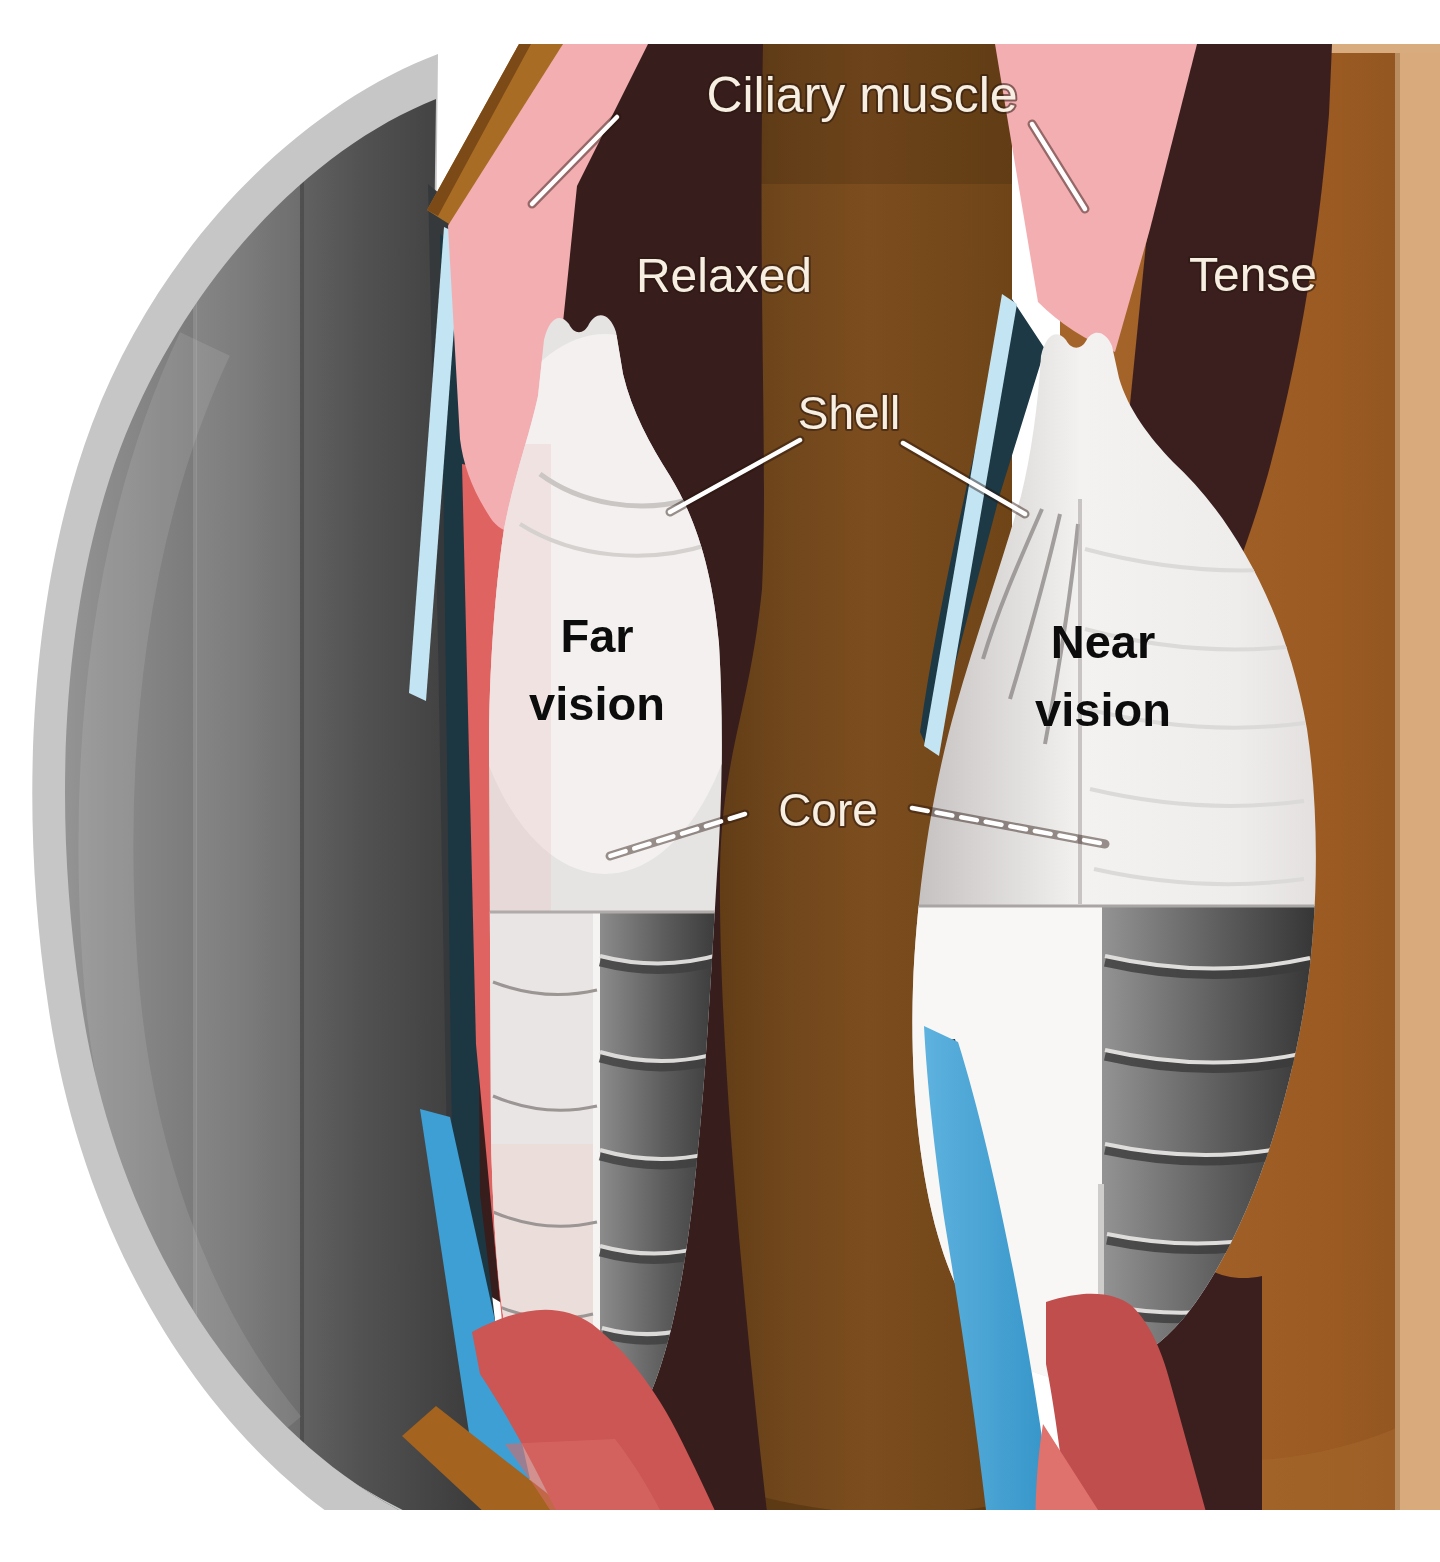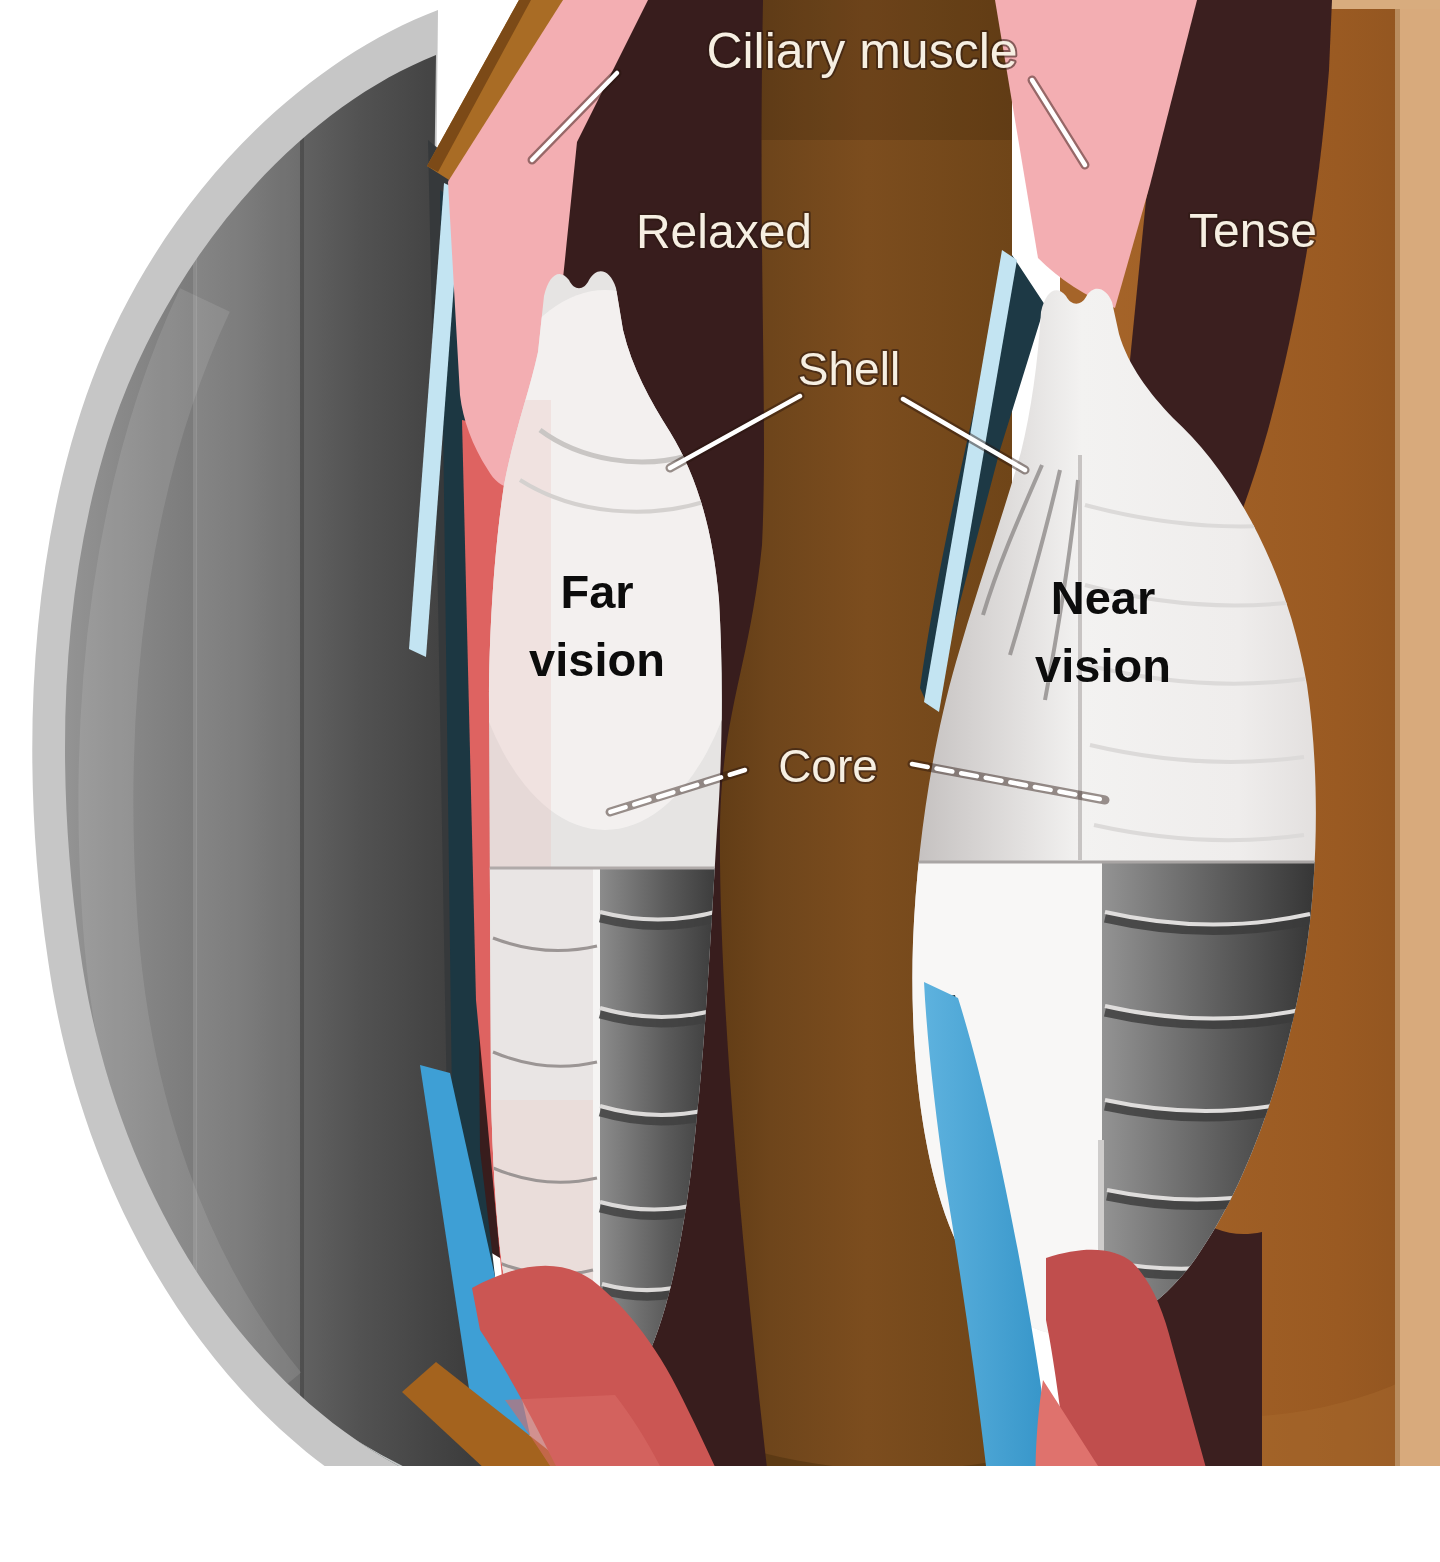--- a/index.html
+++ b/index.html
@@ -1,17 +1,17 @@
 <!DOCTYPE html>
 <html><head>
 <meta charset="utf-8">
 <style>
   html,body{margin:0;padding:0;background:#ffffff;}
   .stage{position:relative;width:1440px;height:1466px;overflow:hidden;background:#fca5a5;
-         font-family:"Liberation Sans", sans-serif;}
+         font-family:"Liberation Sans", sans-serif;margin-top:44px;}
   svg{display:block;}
   .lbl{font-family:"Liberation Sans", sans-serif;
        paint-order:stroke;stroke:rgba(44,23,16,0.55);stroke-width:4px;stroke-linejoin:round;
        fill:#f6efe2;}
   .lbl-big{font-size:50px;}
   .lbl-mid{font-size:48px;}
   .lbl-dark{font-family:"Liberation Sans", sans-serif;fill:#0c0c0c;font-weight:700;font-size:47px;
             paint-order:stroke;stroke:rgba(255,255,255,0.25);stroke-width:1px;}
   .leader-halo{stroke:rgba(40,20,14,0.45);fill:none;stroke-linecap:round;}
   .leader{stroke:#ffffff;fill:none;stroke-linecap:round;}

